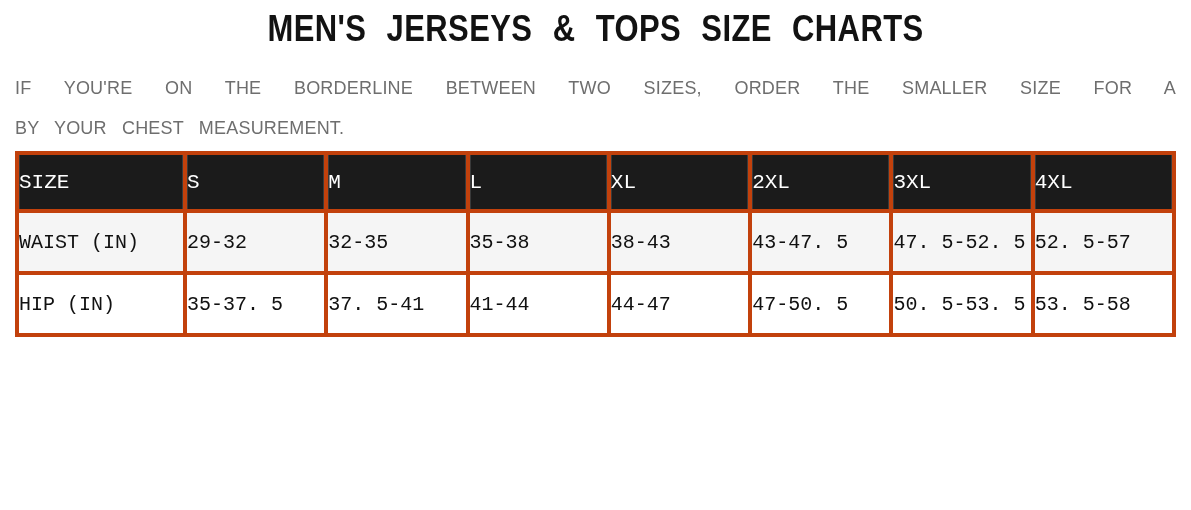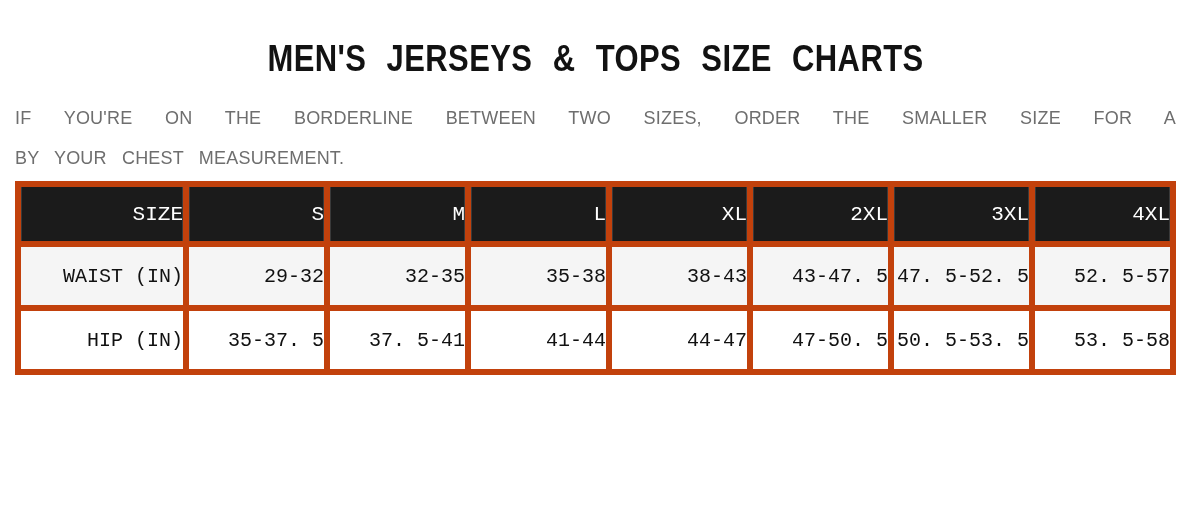--- a/index.html
+++ b/index.html
@@ -6,21 +6,21 @@
     margin: 0;
     padding: 0;
     width: 1191px;
     height: 510px;
     background: #ffffff;
     overflow: hidden;
     font-family: "Liberation Sans", sans-serif;
   }
 
   .title-wrap {
-    padding-top: 38px;
+    padding-top: 8px;
     text-align: center;
     height: 52px;
   }
   .page-title {
     display: inline-block;
     font-family: "Liberation Sans", sans-serif;
     font-weight: bold;
     font-size: 36px;
     color: #121212;
     letter-spacing: 0.5px;
@@ -54,22 +54,22 @@
     margin-left: 15px;
     margin-top: 3px;
     width: 1161px;
     table-layout: fixed;
     border-collapse: collapse;
     border: 3px solid #000000;
     font-family: "Liberation Mono", monospace;
   }
   .size-table th,
   .size-table td {
-    border: 6px solid #c2410c;
-    text-align: right;
+    border: 4px solid #c2410c;
+    text-align: left;
     vertical-align: middle;
     padding: 0;
     overflow: hidden;
   }
   .size-table th {
     height: 54px;
     background: #1b1b1b;
     color: #ffffff;
     font-weight: normal;
     font-size: 21px;

